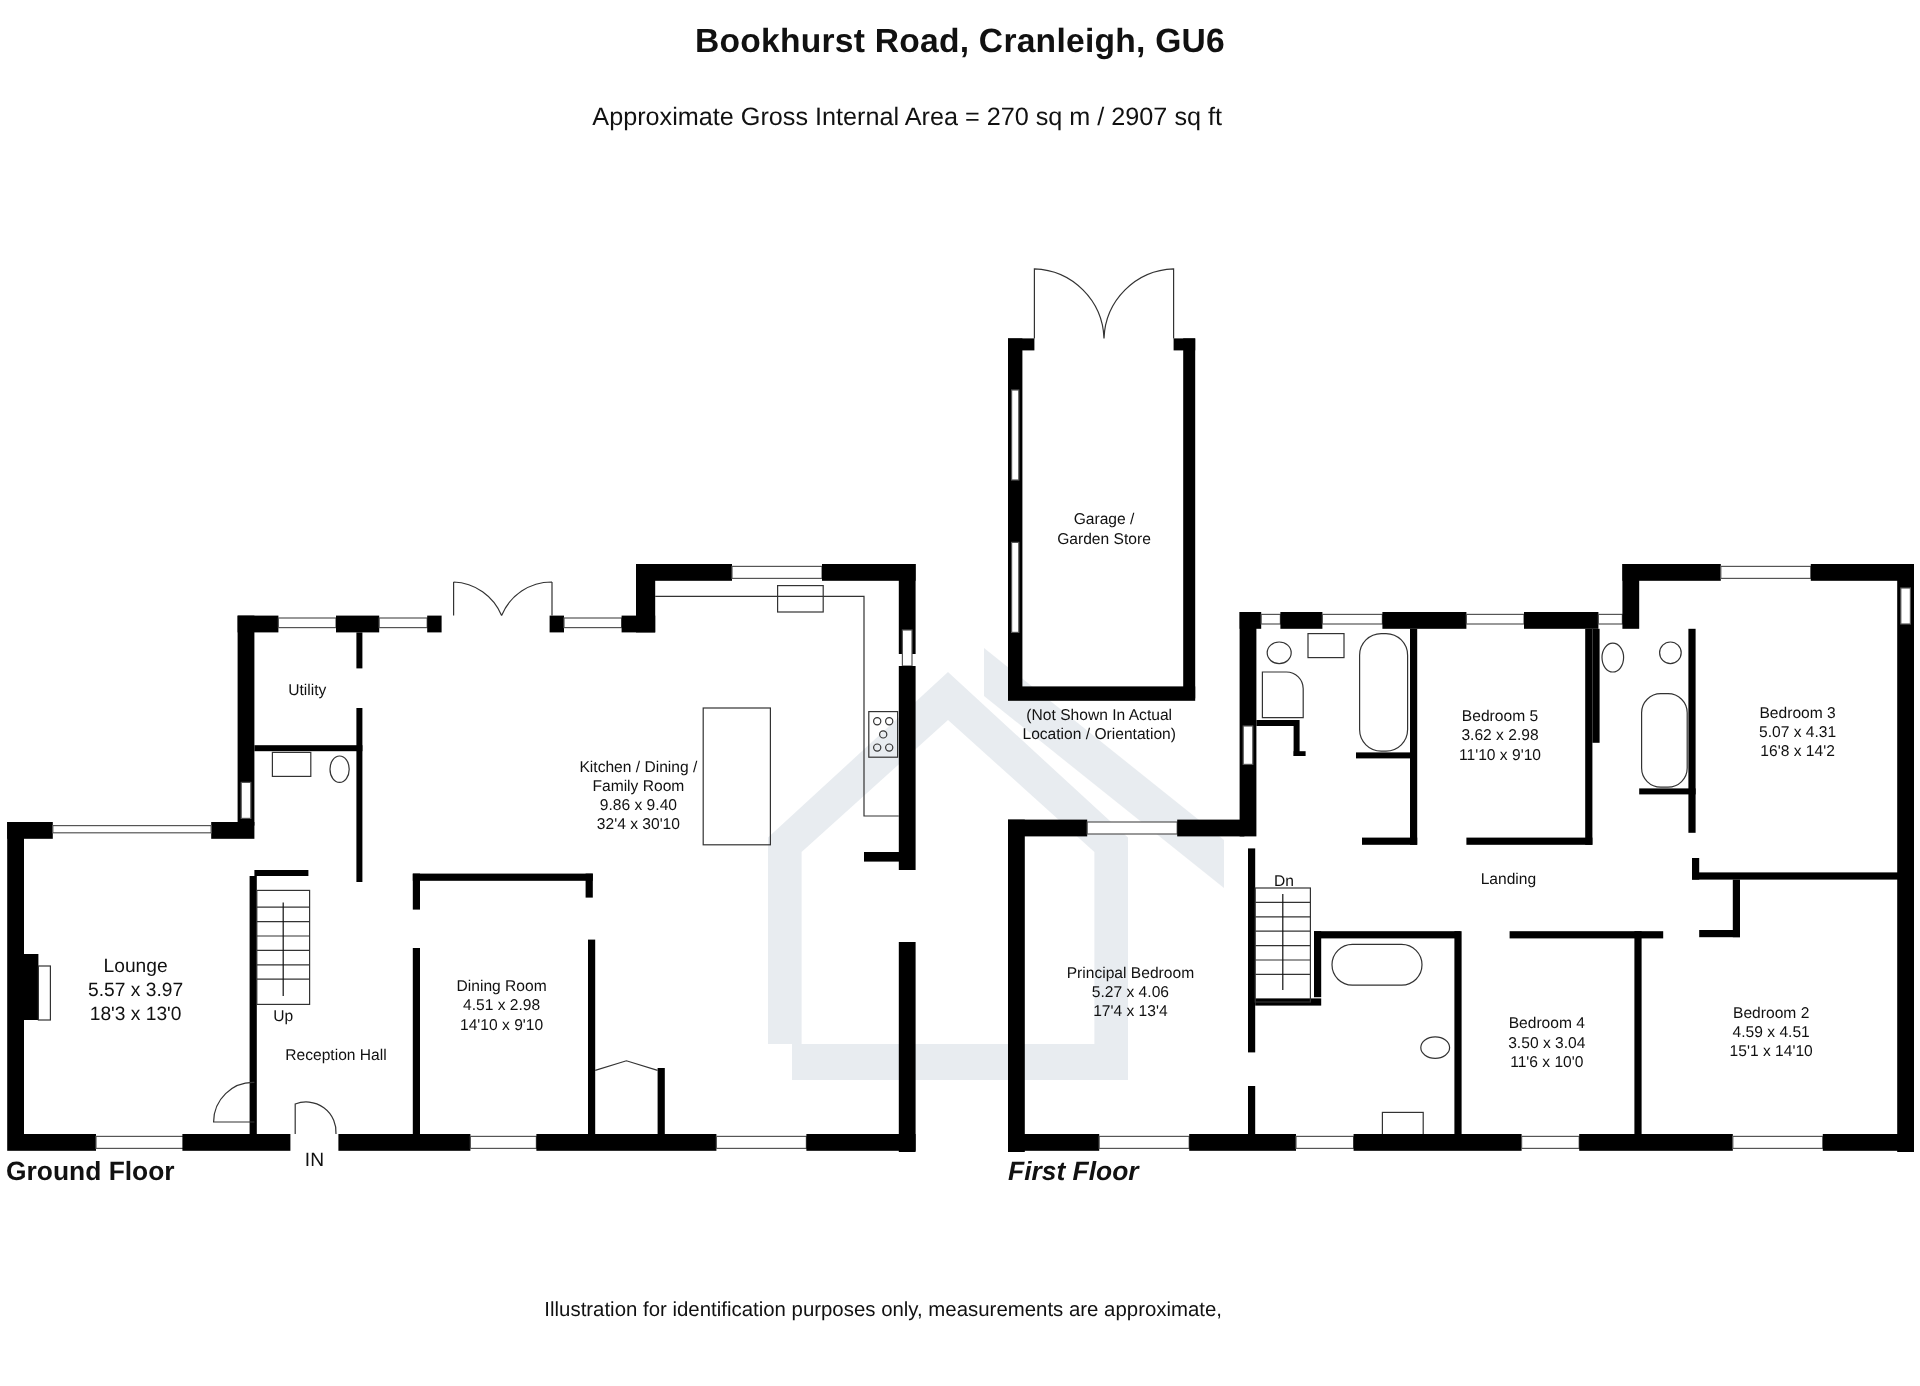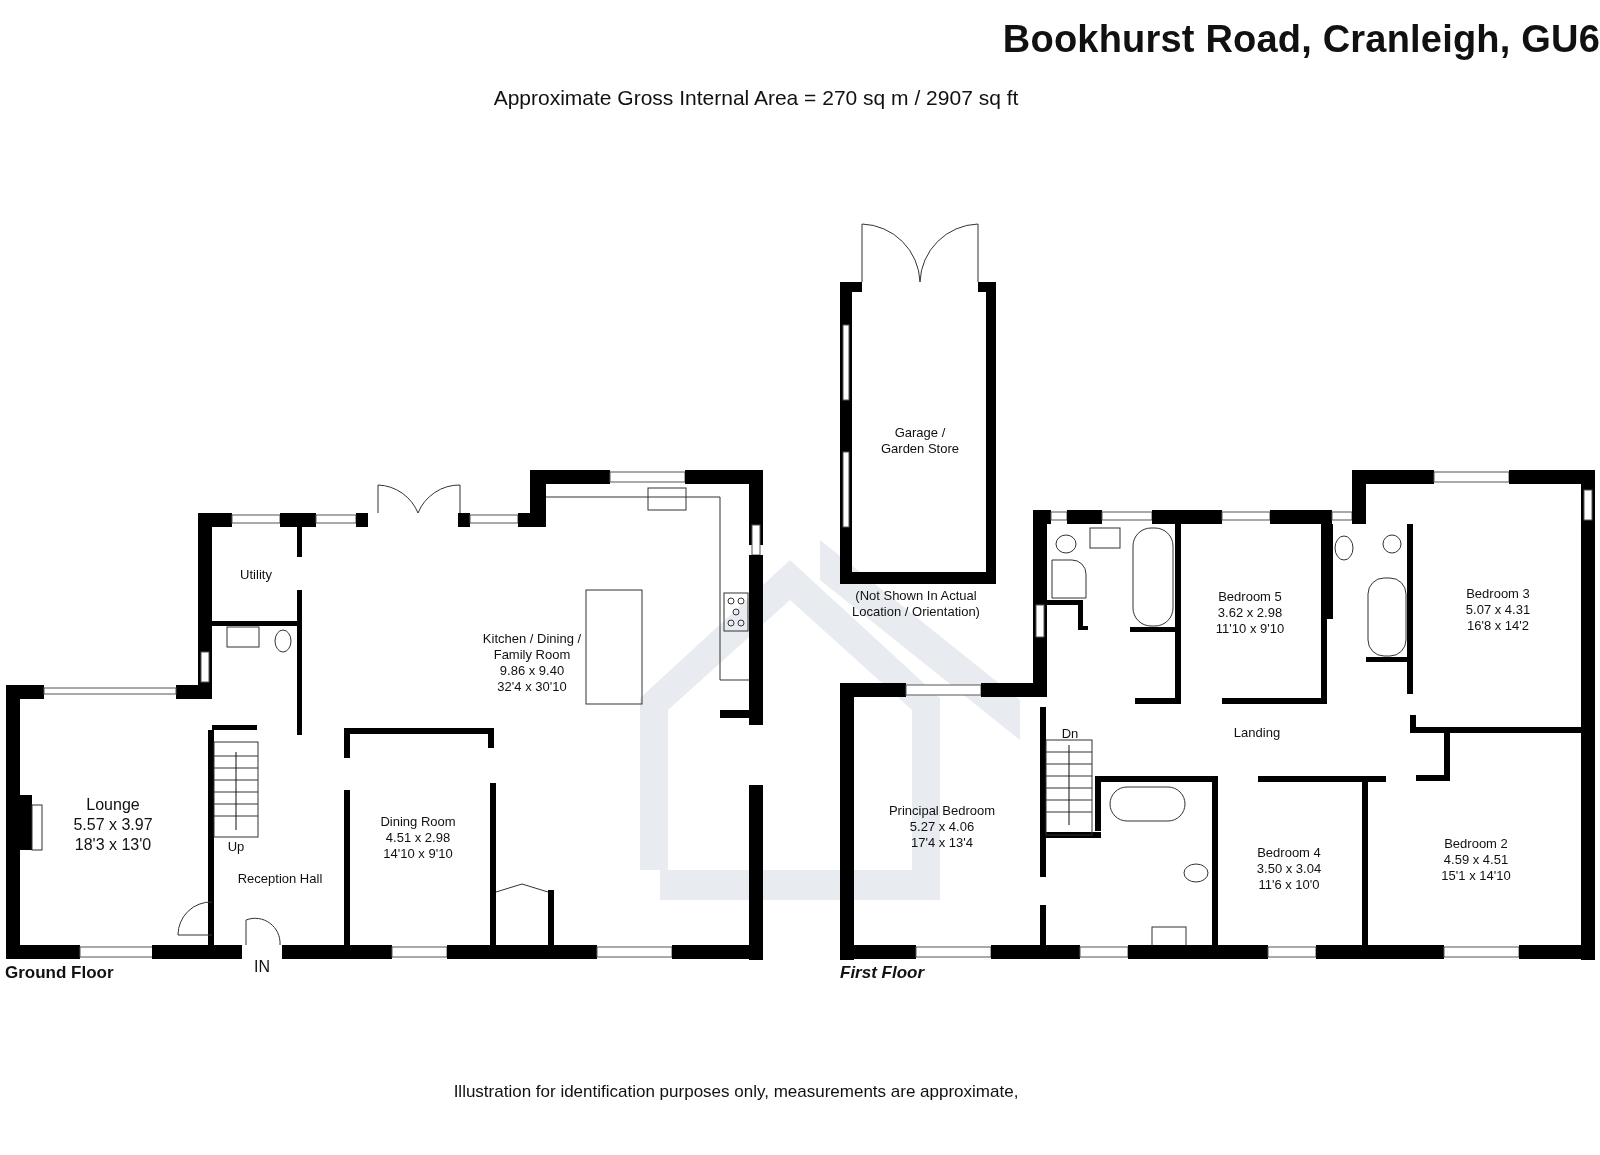--- a/index.html
+++ b/index.html
@@ -1,24 +1,24 @@
 <!DOCTYPE html>
 <html><head>
 <meta charset="utf-8">
 <style>
   html, body { margin: 0; padding: 0; background: #ffffff; }
   body { width: 1600px; height: 1155px; position: relative; overflow: hidden;
          font-family: "Liberation Sans", sans-serif; color: #111; }
-  .title { position: absolute; top: 18px; left: 0; width: 1600px; text-align: right;
-           font-size: 38px; font-weight: bold; letter-spacing: 0.2px; }
+  .title { position: absolute; top: 18px; left: 0; width: 1600px; text-align: center;
+           font-size: 28px; font-weight: bold; letter-spacing: 0.2px; }
   .subtitle { position: absolute; top: 86px; left: 0; width: 1512px; text-align: center;
               font-size: 21px; }
   .footer { position: absolute; top: 1080px; left: 0; width: 1472px; text-align: center;
             font-size: 17px; line-height: 23px; }
-  .floor-label { position: absolute; font-size: 17px; font-weight: bold; }
+  .floor-label { position: absolute; font-size: 22px; font-weight: bold; }
   svg#plan { position: absolute; left: 0; top: 0; }
   .room-label { font-family: "Liberation Sans", sans-serif; font-size: 13px; fill: #111; text-anchor: middle; }
   .room-label.big { font-size: 16px; }
   .wall { fill: #000; }
   .thin { fill: none; stroke: #333; stroke-width: 1; }
   .window { fill: #fff; stroke: #555; stroke-width: 1; }
   .arrow { stroke: #111; stroke-width: 1; }
 </style>
 </head>
 <body>

